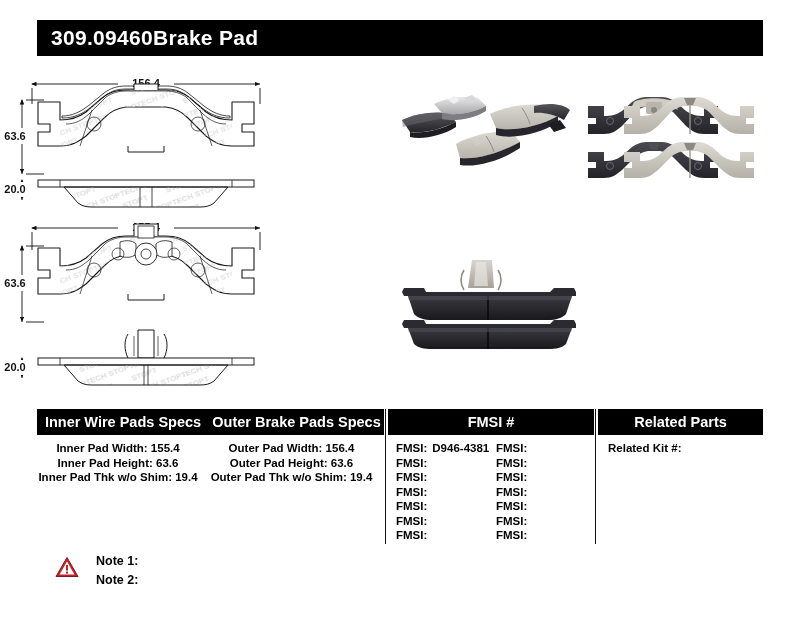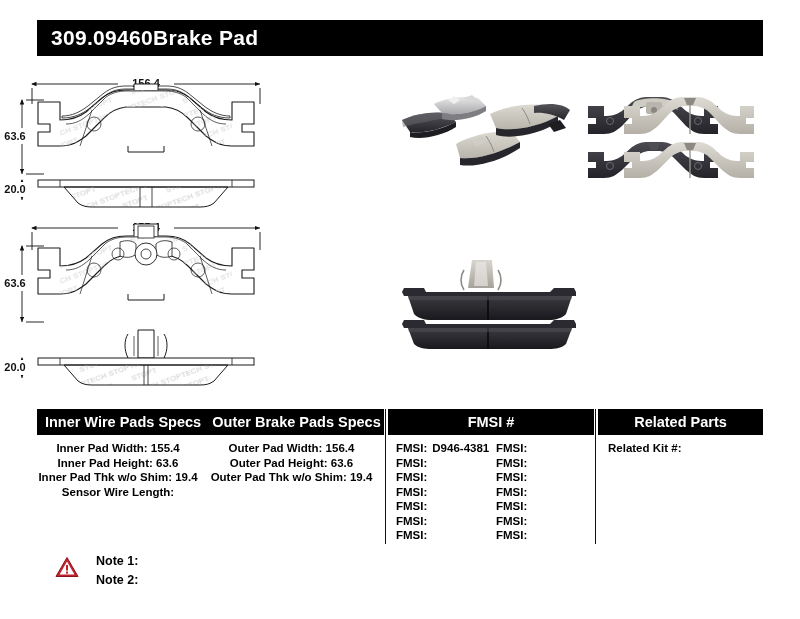--- a/index.html
+++ b/index.html
@@ -424,21 +424,20 @@
 
     <div class="vdiv vdiv-a"></div>
     <div class="vdiv vdiv-b"></div>
 
     <div class="tbody">
 
       <div class="col-inner">
         <div class="spec-line"><span>Inner Pad Width:</span> <span>155.4</span></div>
         <div class="spec-line"><span>Inner Pad Height:</span> <span>63.6</span></div>
         <div class="spec-line"><span>Inner Pad Thk w/o Shim:</span> <span>19.4</span></div>
-        <div class="spec-line"><span>Sensor Wire Length:</span> <span></span></div>
       </div>
 
       <div class="col-outer">
         <div class="spec-line"><span>Outer Pad Width:</span> <span>156.4</span></div>
         <div class="spec-line"><span>Outer Pad Height:</span> <span>63.6</span></div>
         <div class="spec-line"><span>Outer Pad Thk w/o Shim:</span> <span>19.4</span></div>
         <div class="spec-line"><span></span> <span></span></div>
       </div>
 
       <div class="col-fmsi">

